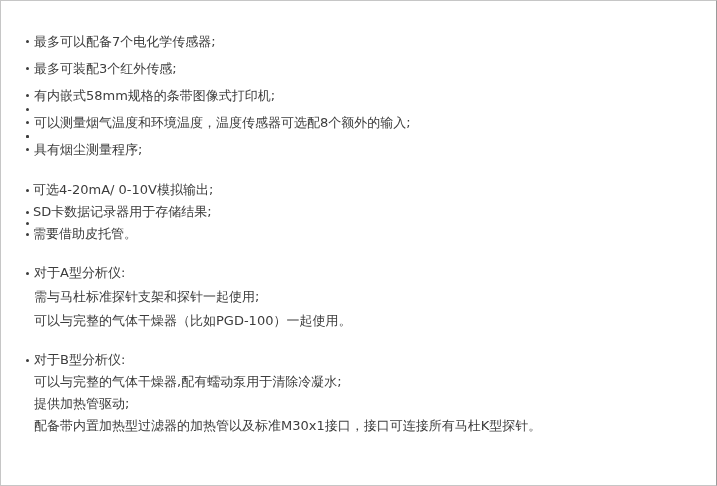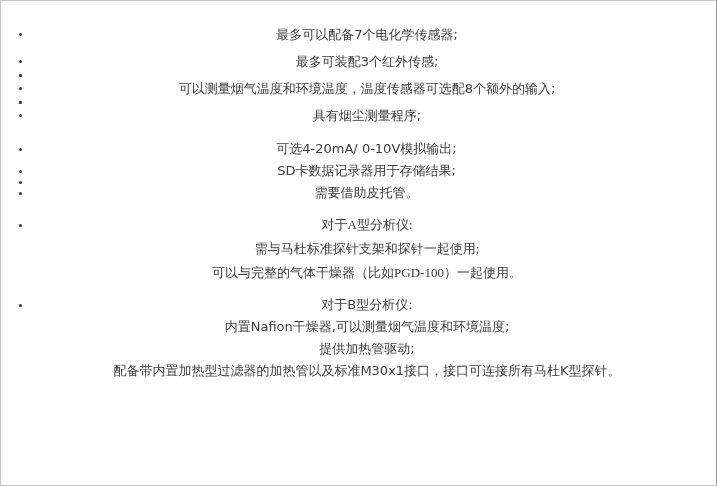--- a/index.html
+++ b/index.html
@@ -13,33 +13,32 @@
     height: 486px;
     box-sizing: border-box;
     background: var(--bg-color, #ffffff);
     border: 1px solid var(--border-color, #c6c6c6);
     border-right-color: var(--border-right-color, #9a9a9a);
     overflow: hidden;
     font-family: "DejaVu Sans", "Liberation Sans", sans-serif;
     padding-top: 11px;
   }
   .section {
-    margin: 9px;
-    text-align: center;
+    margin: 16px;
   }
   .line {
     position: relative;
     padding-left: 17px;
     font-size: 13px;
     color: var(--text-color, #3c3c3c);
     white-space: nowrap;
   }
   .sec-wide .line    { line-height: 27px; }
   .sec-normal .line  { line-height: 22px; padding-left: 16px; }
-  .sec-group-a       { margin-top: 8px; font-family: Liberation Serif, serif; }
+  .sec-group-a       { margin-top: 8px; }
   .sec-group-a .line { line-height: 24px; }
   .sec-group-b       { margin-top: 5px; }
   .sec-group-b .line { line-height: 22px; }
   .bullet {
     position: absolute;
     left: 9px;
     top: 50%;
     margin-top: -1.5px;
     width: 3px;
     height: 3px;
@@ -48,38 +47,38 @@
   }
 </style>
 </head>
 <body>
 
 <div class="page" style="--bg-color: #ffffff; --text-color: #3c3c3c; --border-color: #c6c6c6; --border-right-color: #9a9a9a;">
   <div>
       <div class="section sec-wide">
         <div class="line"><span class="bullet"></span><span>最多可以配备7个电化学传感器;</span></div>
         <div class="line"><span class="bullet"></span><span>最多可装配3个红外传感;</span></div>
-        <div class="line"><span class="bullet"></span></div>
+        <div class="line"><span class="bullet"></span><span>有内嵌式58mm规格的条带图像式打印机;</span></div>
         <div class="line"><span class="bullet"></span></div>
         <div class="line"><span class="bullet"></span><span>可以测量烟气温度和环境温度，温度传感器可选配8个额外的输入;</span></div>
         <div class="line"><span class="bullet"></span></div>
         <div class="line"><span class="bullet"></span></div>
         <div class="line"><span class="bullet"></span><span>具有烟尘测量程序;</span></div>
       </div>
       <div class="section sec-normal">
         <div class="line"><span class="bullet"></span><span>可选4-20mA/ 0-10V模拟输出;</span></div>
         <div class="line"><span class="bullet"></span><span>SD卡数据记录器用于存储结果;</span></div>
         <div class="line"><span class="bullet"></span></div>
         <div class="line"><span class="bullet"></span><span>需要借助皮托管。</span></div>
       </div>
       <div class="section sec-group-a">
         <div class="line"><span class="bullet"></span><span>对于A型分析仪:</span></div>
         <div class="line"><span>需与马杜标准探针支架和探针一起使用;</span></div>
         <div class="line"><span>可以与完整的气体干燥器（比如PGD-100）一起使用。</span></div>
       </div>
       <div class="section sec-group-b">
         <div class="line"><span class="bullet"></span><span>对于B型分析仪:</span></div>
-        <div class="line"><span>内置Nafion干燥器,可以测量烟气温度和环境温度;</span></div>
+        <div class="line"><span>可以与完整的气体干燥器,配有蠕动泵用于清除冷凝水;</span></div>
         <div class="line"><span>提供加热管驱动;</span></div>
         <div class="line"><span>配备带内置加热型过滤器的加热管以及标准M30x1接口，接口可连接所有马杜K型探针。</span></div>
       </div>
     </div>
 </div>
 
 </body></html>

